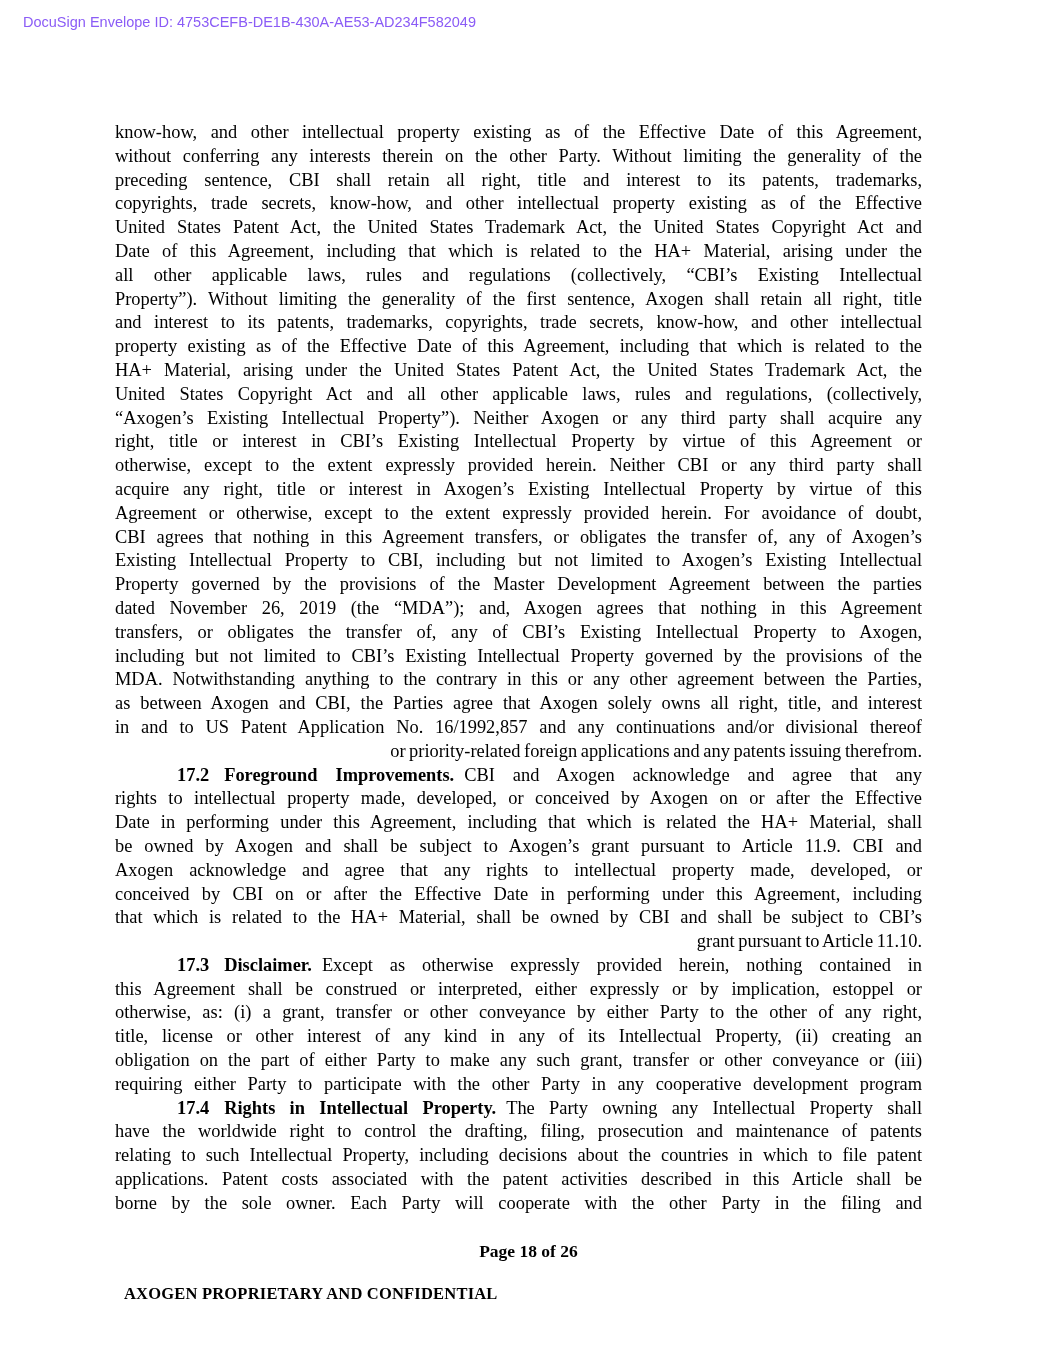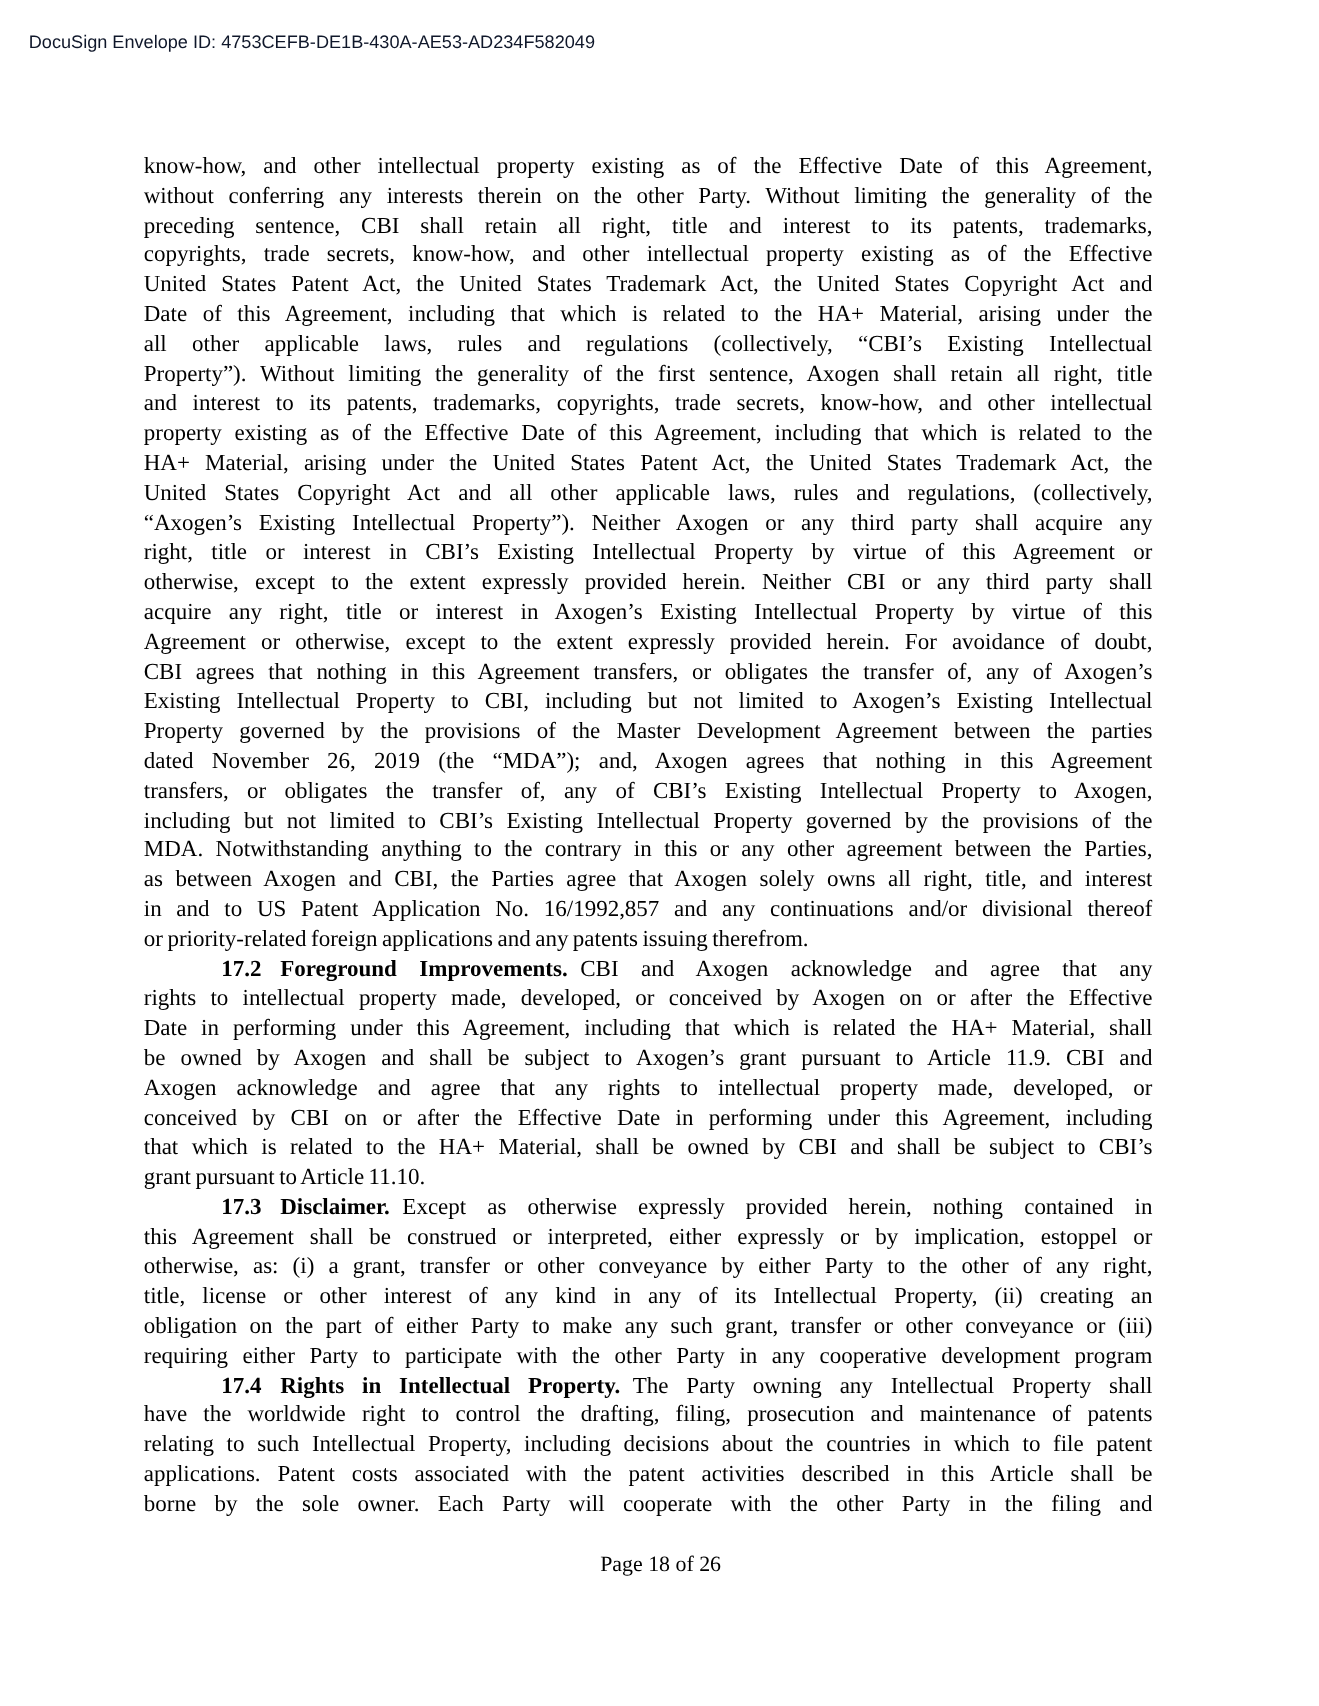--- a/index.html
+++ b/index.html
@@ -8,54 +8,54 @@
     width: 1055px;
     height: 1365px;
     background: #ffffff;
     overflow: hidden;
     font-family: "Liberation Serif", serif;
     color: #000000;
   }
   .envelope {
     position: absolute;
     left: 23px;
-    top: 26px;
+    top: 14px;
     font-family: "Liberation Sans", sans-serif;
     font-size: 14.5px;
-    color: #0f172a;
+    color: #8b5cf6;
   }
   .doc-body {
     position: absolute;
     left: 115px;
     top: 121px;
     width: 807px;
     font-size: 18.4px;
     word-spacing: -1px;
   }
   .line {
     height: 23.81px;
     line-height: 23.81px;
     overflow: hidden;
     text-align: justify;
     white-space: normal;
   }
   
   .line::after { content: ""; display: inline-block; width: 100%; height: 0; }
-  .line.no-just { text-align: left; }
+  .line.no-just { text-align: right; }
   .line.no-just::after { content: none; }
   .line.indent { text-indent: 62px; }
   .sec-num { font-weight: bold; margin-right: 15px; }
   .sec-title { font-weight: bold; margin-right: 10px; }
   .page-num {
     position: absolute;
     left: 125px;
     top: 1241px;
     width: 807px;
     text-align: center;
-    font-weight: normal;
+    font-weight: bold;
     font-size: 17.5px;
   }
   .confidential {
     position: absolute;
     left: 124px;
     top: 1284px;
     font-weight: bold;
     font-size: 16.5px;
     letter-spacing: 0.2px;
   }
@@ -110,13 +110,14 @@
       <div class="line">requiring either Party to participate with the other Party in any cooperative development program</div>
       <div class="line indent"><span class="sec-num">17.4</span><span class="sec-title">Rights in Intellectual Property.</span>The Party owning any Intellectual Property shall</div>
       <div class="line">have the worldwide right to control the drafting, filing, prosecution and maintenance of patents</div>
       <div class="line">relating to such Intellectual Property, including decisions about the countries in which to file patent</div>
       <div class="line">applications. Patent costs associated with the patent activities described in this Article shall be</div>
       <div class="line">borne by the sole owner. Each Party will cooperate with the other Party in the filing and</div>
     </div>
 
   <div class="page-num">Page 18 of 26</div>
 
+  <div class="confidential">AXOGEN PROPRIETARY AND CONFIDENTIAL</div>
 </div>
 
 </body></html>

